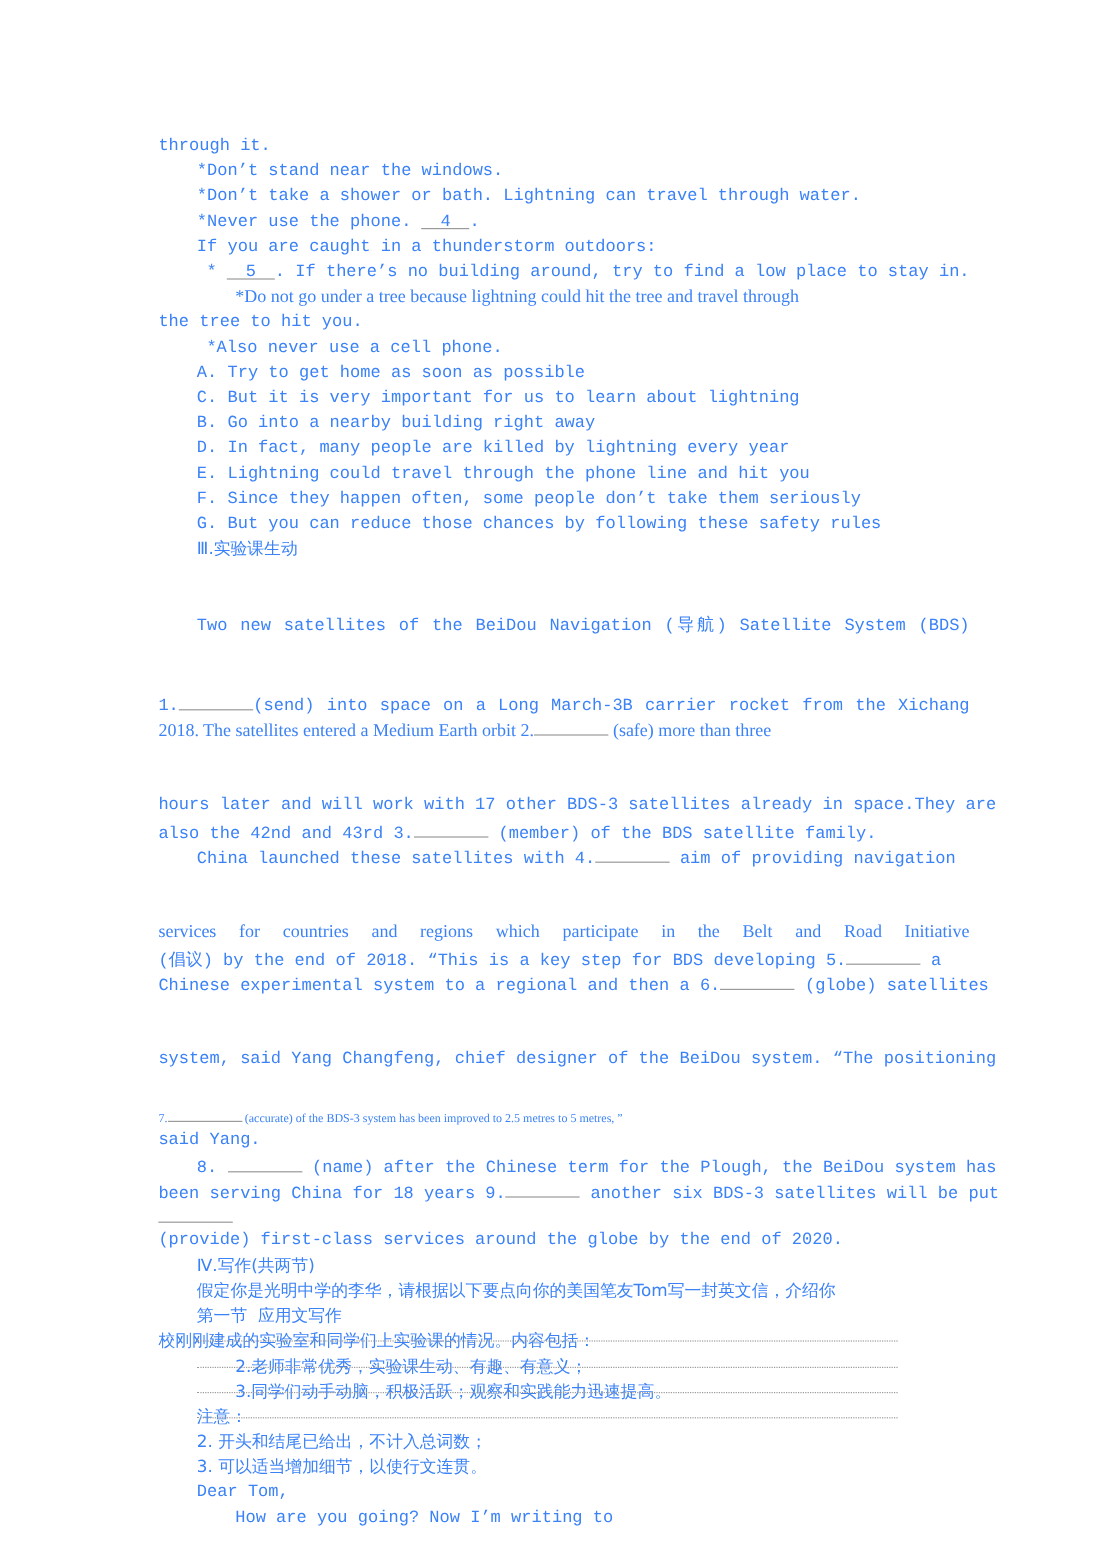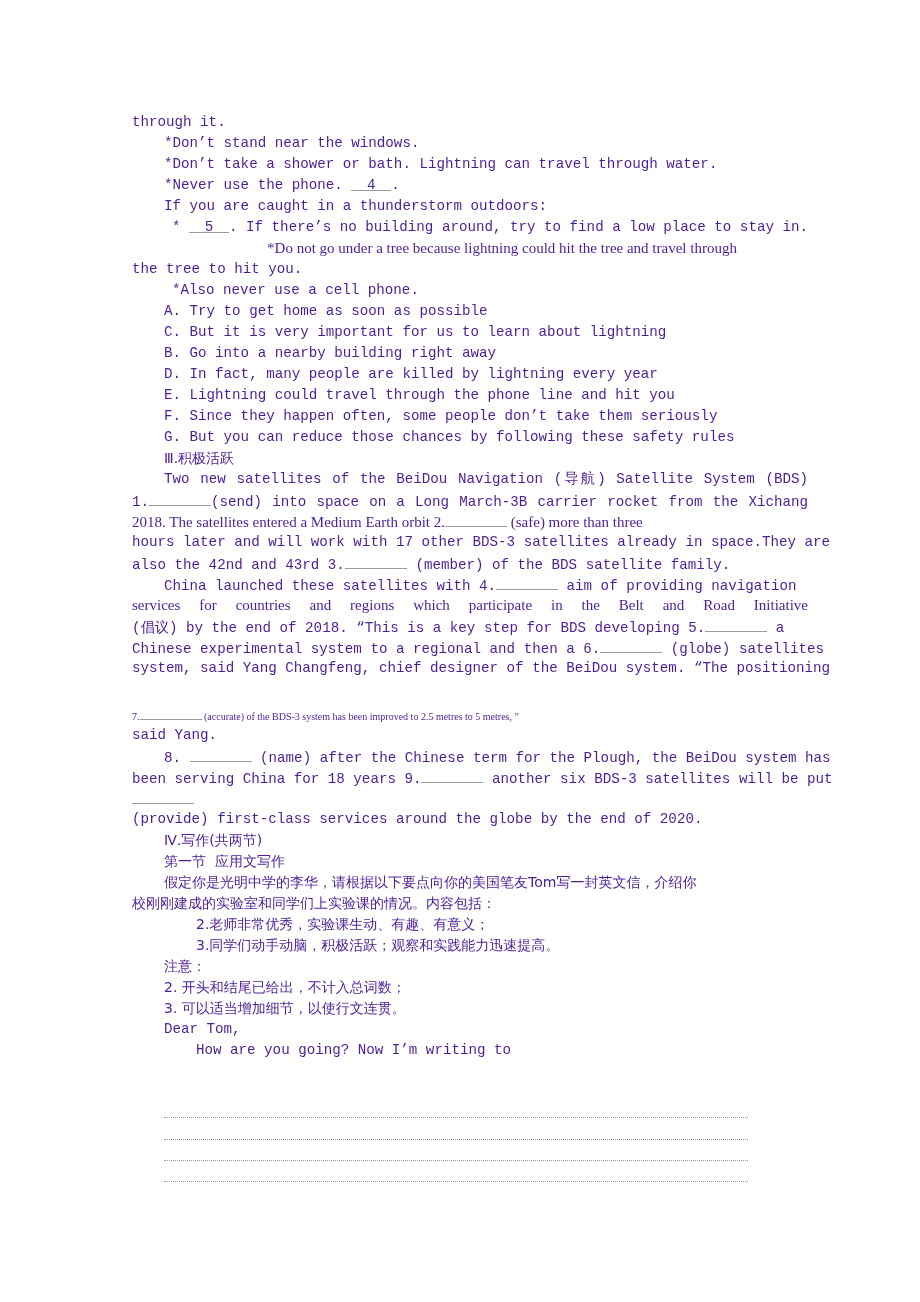--- a/index.html
+++ b/index.html
@@ -1,27 +1,27 @@
 <!DOCTYPE html>
 <html><head>
   <meta charset="utf-8">
   <style>
     html, body { margin: 0; padding: 0; background: #ffffff; }
     body { width: 920px; height: 1302px; position: relative; overflow: hidden; }
     .page {
       position: absolute; left: 132px; top: 112px; width: 676px;
       font-family: "Liberation Serif", "DejaVu Serif", serif;
-      font-size: 15px; color: #4c1d95; line-height: 21px;
+      font-size: 15px; color: #3b82f6; line-height: 21px;
     }
     .ln { white-space: nowrap; height: 21px; }
     .ind { padding-left: 32px; }
     .ind2 { padding-left: 40px; }
     .ind3 { padding-left: 64px; }
     .mono { font-family: "Liberation Mono", "DejaVu Sans Mono", monospace; font-size: 14.2px; letter-spacing: 0; }
-    .just { text-align: justify; text-align-last: justify; white-space: nowrap; }
+    .just { text-align: justify; text-align-last: justify; white-space: nowrap; margin-top: 43px; }
     .blank { display: inline-block; border-bottom: 1px solid #9a9a9a; height: 15px; vertical-align: baseline; }
     .blank.short { width: 40px; text-align: center; }
     .blank.long { width: 62px; }
     .cn { font-family: "DejaVu Sans", "Liberation Sans", sans-serif; font-size: 14px; }
     .rule { position: absolute; left: 164px; width: 584px; height: 0; border-top: 1px dotted #9a9a9a; }
   </style>
 </head>
 <body>
 
 <div class="page">
@@ -29,32 +29,32 @@
   <div class="ln mono">through it.</div>
   <div class="ln mono ind">*Don’t stand near the windows.</div>
   <div class="ln mono ind">*Don’t take a shower or bath. Lightning can travel through water.</div>
   <div class="ln mono ind">
     <span>*Never use the phone. </span><span class="blank short">4</span><span>.</span>
   </div>
   <div class="ln mono ind">If you are caught in a thunderstorm outdoors:</div>
   <div class="ln mono ind2">
     <span>* </span><span class="blank short">5</span><span>. If there’s no building around, try to find a low place to stay in.</span>
   </div>
-  <div class="ln ind3" style="font-size:15px;text-align:center;">*Do not go under a tree because lightning could hit the tree and travel through</div>
+  <div class="ln ind3" style="font-size:15px;">*Do not go under a tree because lightning could hit the tree and travel through</div>
   <div class="ln mono">the tree to hit you.</div>
   <div class="ln mono ind2">*Also never use a cell phone.</div>
   <div class="ln mono ind">A. Try to get home as soon as possible</div>
   <div class="ln mono ind">C. But it is very important for us to learn about lightning</div>
   <div class="ln mono ind">B. Go into a nearby building right away</div>
   <div class="ln mono ind">D. In fact, many people are killed by lightning every year</div>
   <div class="ln mono ind">E. Lightning could travel through the phone line and hit you</div>
   <div class="ln mono ind">F. Since they happen often, some people don’t take them seriously</div>
   <div class="ln mono ind">G. But you can reduce those chances by following these safety rules</div>
 
-  <div class="ln ind cn">Ⅲ.积极活跃</div>
+  <div class="ln ind cn">Ⅲ.实验课生动</div>
   <div class="ln mono ind just">Two new satellites of the BeiDou Navigation (导航)  Satellite System (BDS)</div>
   <div class="ln mono just">
     <span>1.</span><span class="blank long"></span><span>(send)  into space on a Long March-3B carrier rocket from the Xichang</span>
   </div>
   <div class="ln" style="font-size:15px;">
     <span>2018. The satellites entered a Medium Earth orbit 2.</span><span class="blank long"></span> <span>(safe)  more than three</span>
   </div>
   <div class="ln mono just">hours later and will work with 17 other BDS-3 satellites already in space.They are</div>
   <div class="ln mono">
     <span>also the 42nd and 43rd 3.</span><span class="blank long"></span> <span>(member) of the BDS satellite family.</span>
@@ -79,22 +79,22 @@
   </div>
   <div class="ln mono">
     <span>been serving China for 18 years 9.</span><span class="blank long"></span> <span>another six BDS-3 satellites will be put</span>
   </div>
   <div class="ln mono">
     <span class="blank long"></span>
   </div>
   <div class="ln mono">(provide)  first-class services around the globe by the end of 2020.</div>
 
   <div class="ln ind cn">Ⅳ.写作(共两节)</div>
+  <div class="ln ind cn">假定你是光明中学的李华，请根据以下要点向你的美国笔友Tom写一封英文信，介绍你</div>
   <div class="ln ind cn" style="white-space:pre;">第一节  应用文写作</div>
-  <div class="ln ind cn">假定你是光明中学的李华，请根据以下要点向你的美国笔友Tom写一封英文信，介绍你</div>
   <div class="ln cn">校刚刚建成的实验室和同学们上实验课的情况。内容包括：</div>
   <div class="ln cn ind3">2.老师非常优秀，实验课生动、有趣、有意义；</div>
   <div class="ln cn ind3">3.同学们动手动脑，积极活跃；观察和实践能力迅速提高。</div>
   <div class="ln cn ind">注意：</div>
   <div class="ln cn ind">2. 开头和结尾已给出，不计入总词数；</div>
   <div class="ln cn ind">3. 可以适当增加细节，以使行文连贯。</div>
   <div class="ln mono ind">Dear Tom,</div>
   <div class="ln mono ind3">How are you going? Now I’m writing to</div>
 </div>
 

